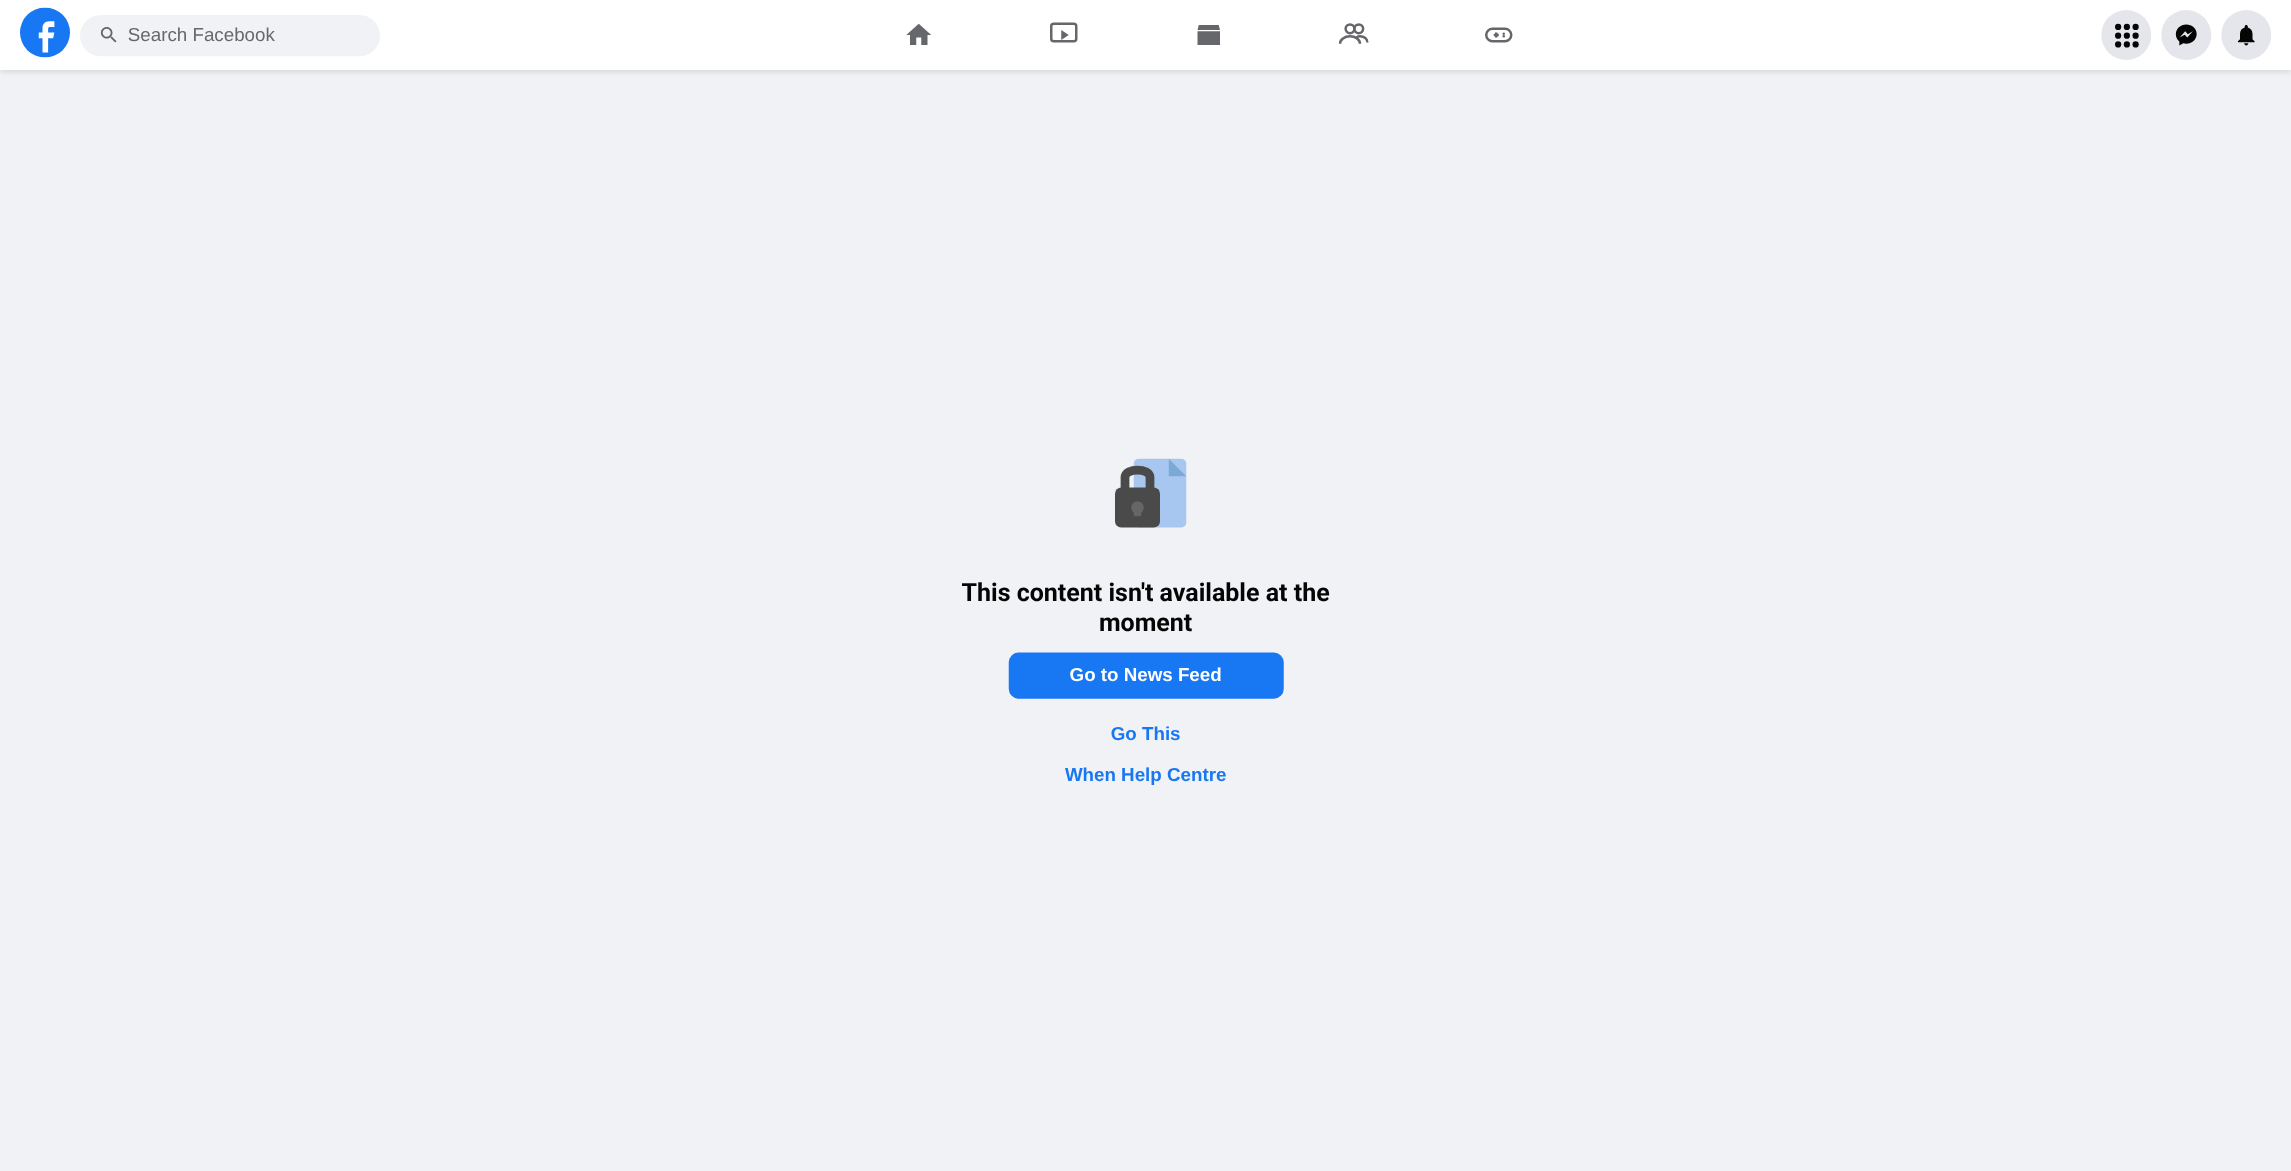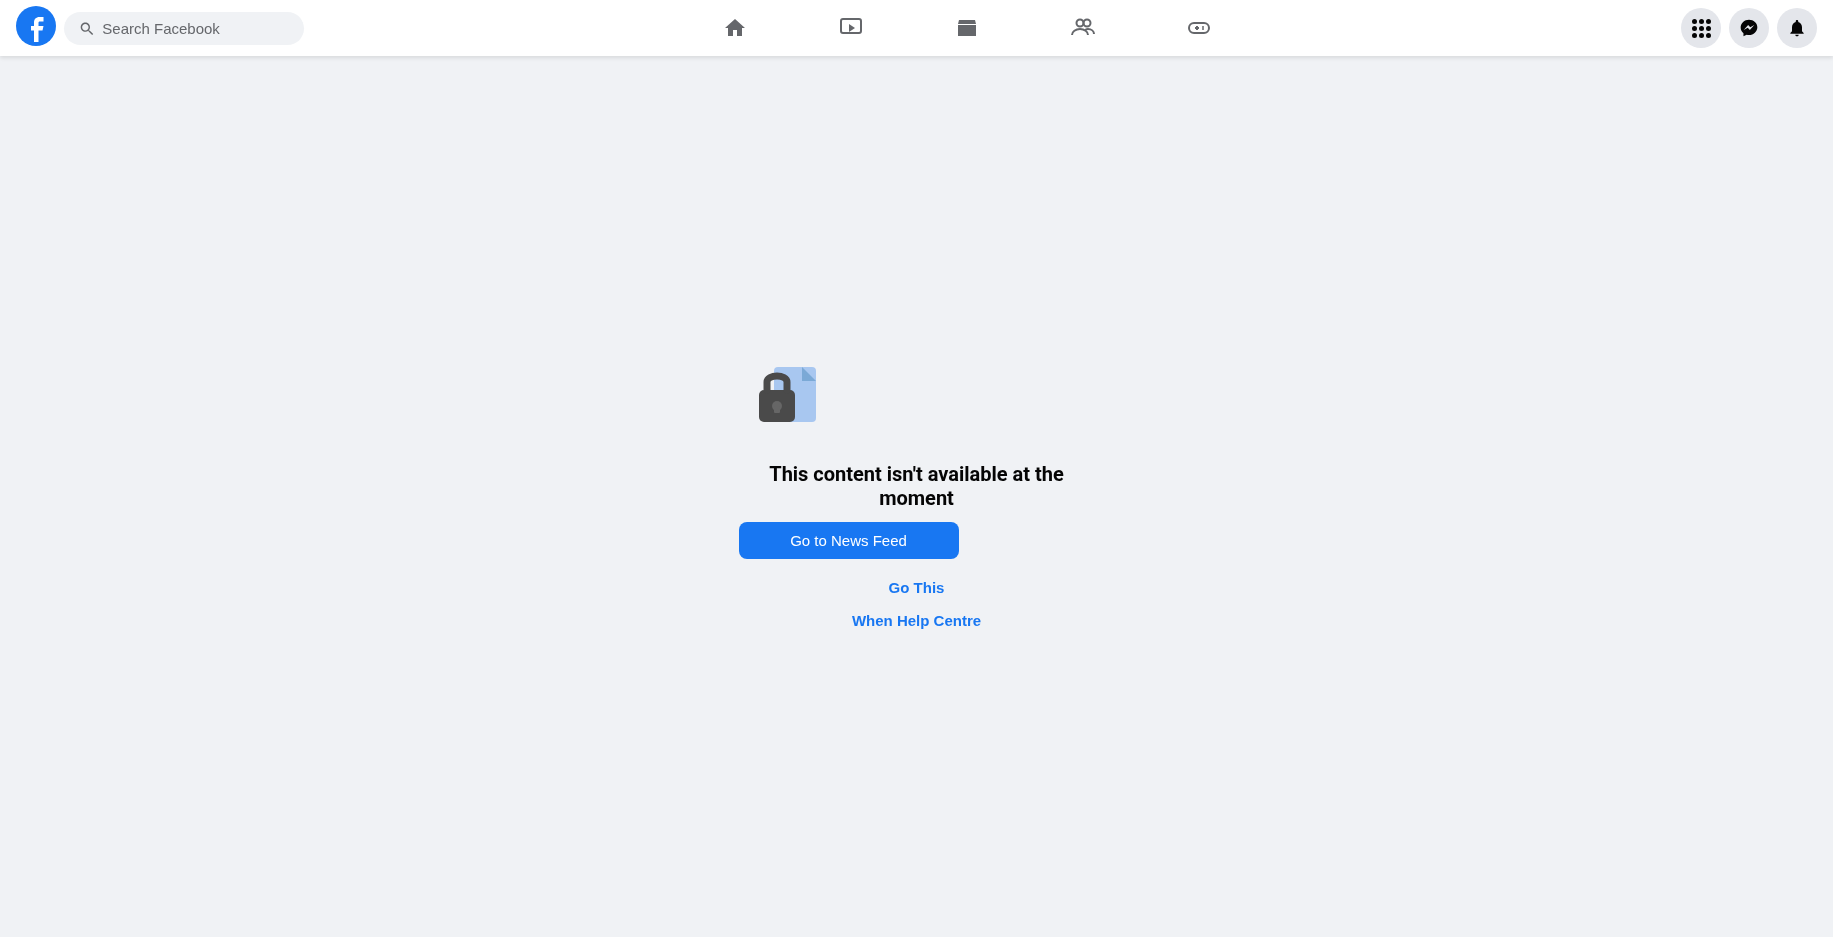--- a/index.html
+++ b/index.html
@@ -38,21 +38,21 @@
     }
 
     .fb-logo {
       width: 40px;
       height: 40px;
       flex-shrink: 0;
     }
 
     .search-bar {
       display: flex;
-      align-items: flex-end;
+      align-items: center;
       background: #f0f2f5;
       border-radius: 50px;
       padding: 8px 16px;
       gap: 8px;
       width: 240px;
       cursor: pointer;
     }
 
     .search-bar input {
       border: none;
@@ -125,20 +125,21 @@
       min-height: 937px;
       display: flex;
       align-items: center;
       justify-content: center;
       background: #f0f2f5;
     }
 
     .error-card {
       display: flex;
       flex-direction: column;
+      align-items: center;
       text-align: center;
       padding: 32px;
       max-width: 420px;
     }
 
     .error-title {
       font-size: 20px;
       font-weight: 700;
       color: #050505;
       margin-bottom: 12px;
@@ -151,21 +152,21 @@
       margin-bottom: 20px;
     }
 
     .btn-news-feed {
       background: #1877f2;
       color: #ffffff;
       border: none;
       border-radius: 8px;
       padding: 10px 24px;
       font-size: 15px;
-      font-weight: 400;
+      font-weight: 700;
       cursor: pointer;
       width: 220px;
       margin-bottom: 16px;
     }
 
     .link-btn {
       background: none;
       border: none;
       color: #1877f2;
       font-size: 15px;

